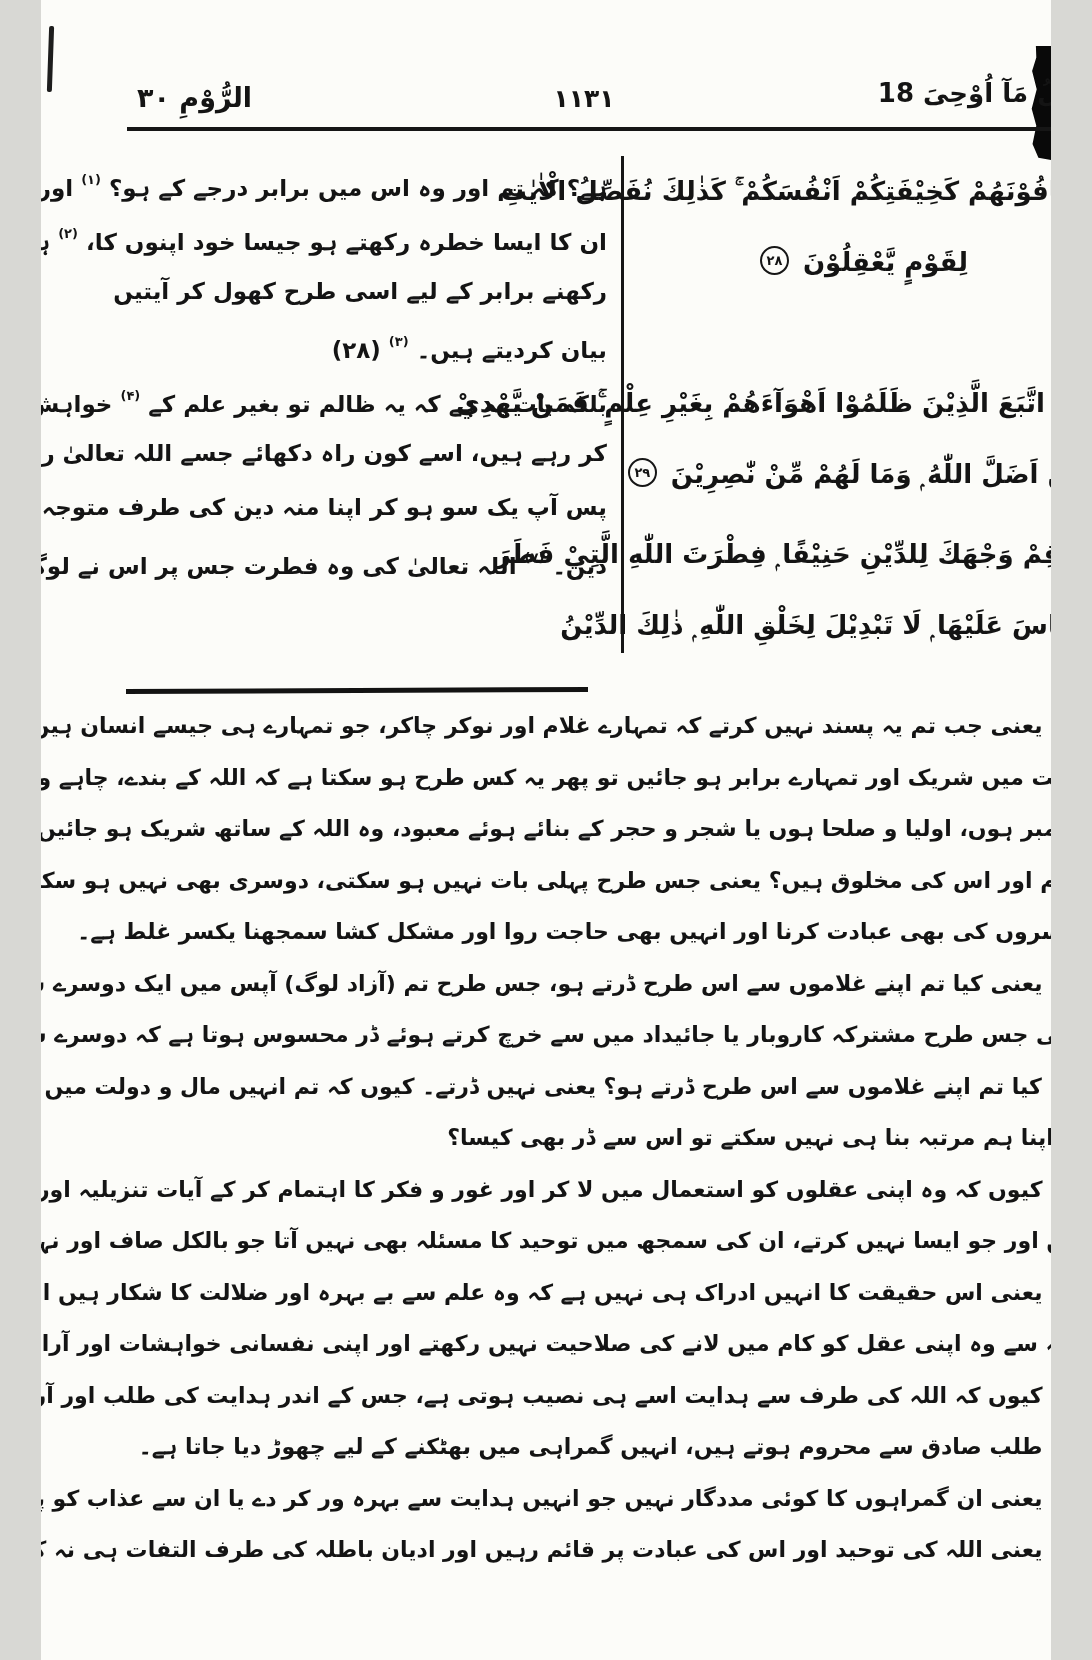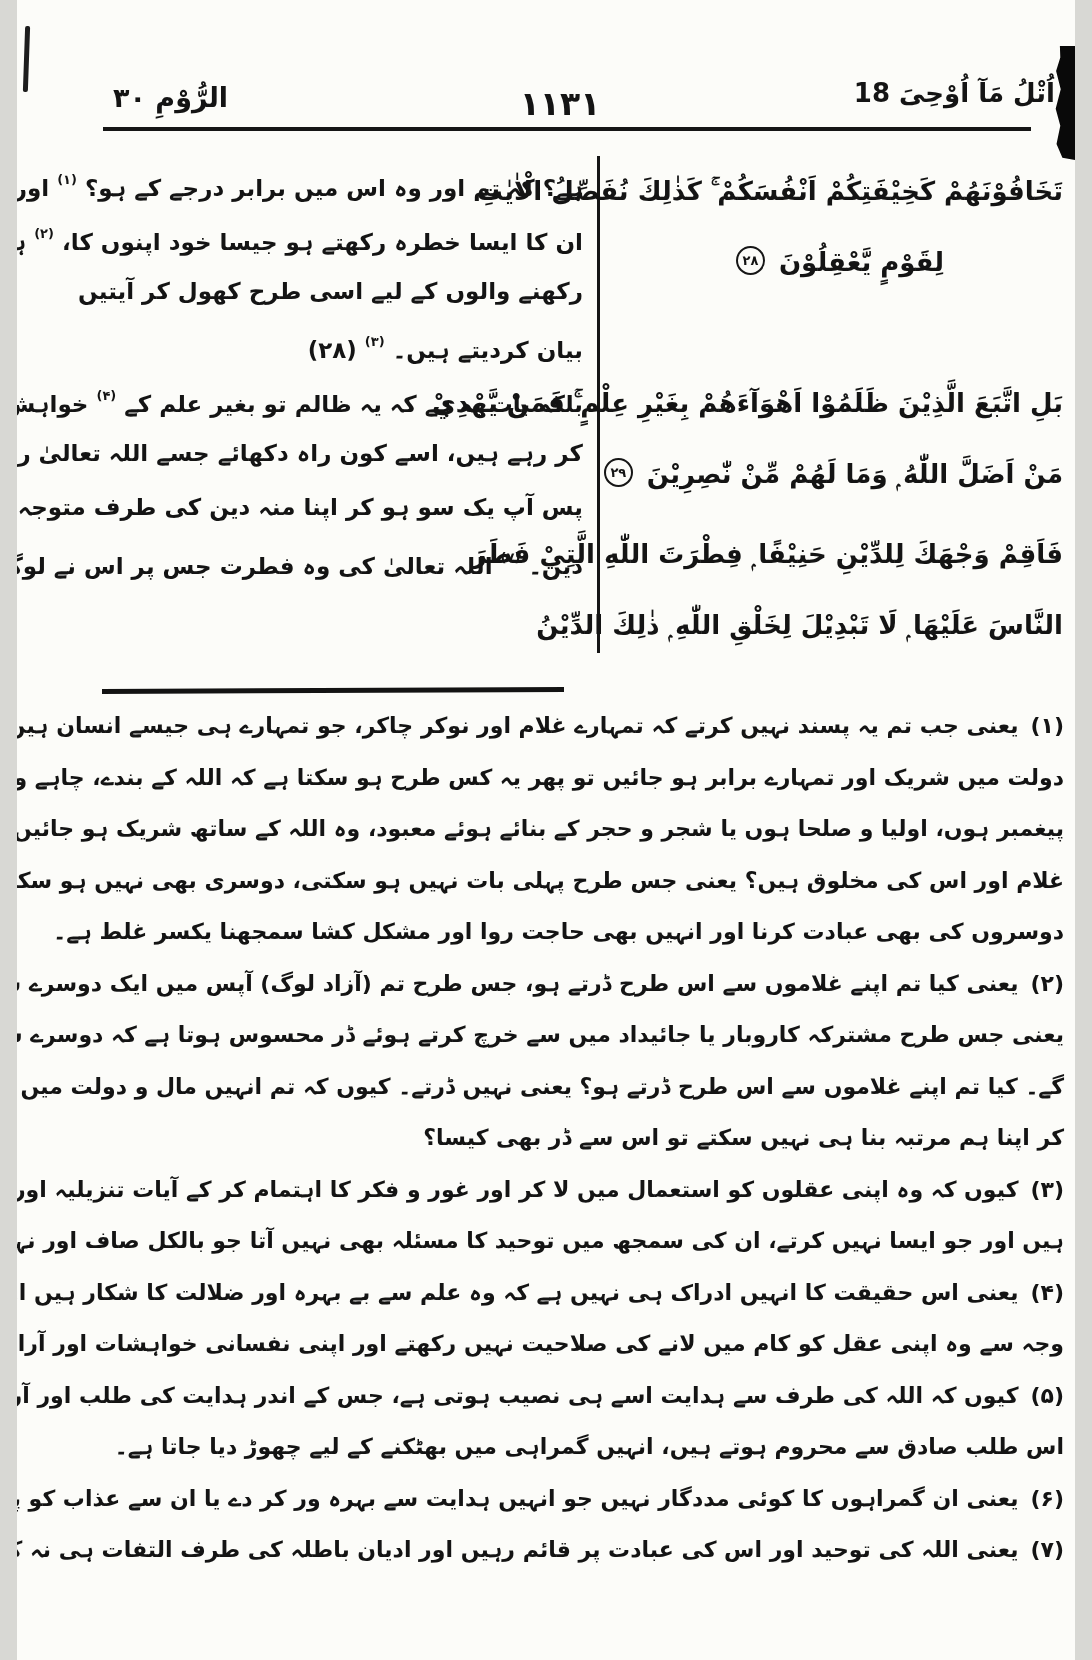--- a/index.html
+++ b/index.html
@@ -4,27 +4,26 @@
 <style>
   html,body { margin:0; padding:0; background:#d8d8d4; }
   .page {
     position:relative;
     width:1010px; height:1660px;
     margin:0 auto;
     background:#fcfcf9;
     overflow:hidden;
     font-family:"DejaVu Sans", sans-serif;
     color:#141414;
-    padding-left:48px;
   }
 
   
   .hdr-item { position:absolute; direction:rtl; font-weight:bold; white-space:nowrap; }
   .hdr-surah   { top:82px;  left:96px;  font-size:27px; }
-  .hdr-pageno  { top:84px;  left:468px; width:150px; text-align:center; font-size:33px; letter-spacing:2px; }
+  .hdr-pageno  { top:84px;  left:468px; width:150px; text-align:center; font-size:25px; letter-spacing:2px; }
   .hdr-juz     { top:78px;  left:836px; width:202px; text-align:right; font-size:26px; }
   .hdr-rule    { position:absolute; top:127px; left:86px; width:928px; height:4px; background:#161616; }
 
   
   .urdu-col { position:absolute; top:156px; left:78px; width:488px; direction:rtl; }
   .urdu-line {
     font-size:23px; font-weight:bold;
     line-height:54px; height:54px;
     white-space:nowrap; text-align:right;
     text-justify:inter-word;
@@ -81,21 +80,21 @@
   <div class="binding-mark"></div>
 
   <div class="hdr-item hdr-surah">الرُّوْمِ ۳۰</div>
   <div class="hdr-item hdr-pageno">۱۱۳۱</div>
   <div class="hdr-item hdr-juz">اُتْلُ مَآ اُوْحِیَ 18</div>
   <div class="hdr-rule"></div>
 
   <div class="urdu-col">
       <div class="urdu-line full">ہے؟ کہ تم اور وہ اس میں برابر درجے کے ہو؟ <sup class="fn-ref">(۱)</sup> اور تم</div>
       <div class="urdu-line full">ان کا ایسا خطرہ رکھتے ہو جیسا خود اپنوں کا، <sup class="fn-ref">(۲)</sup> ہم عقل</div>
-      <div class="urdu-line full">رکھنے والوں کے لیے اسی طرح کھول کر آیتیں</div>
+      <div class="urdu-line full">رکھنے برابر کے لیے اسی طرح کھول کر آیتیں</div>
       <div class="urdu-line">بیان کردیتے ہیں۔ <sup class="fn-ref">(۳)</sup> (۲۸)</div>
       <div class="urdu-line full">بلکہ بات یہ ہے کہ یہ ظالم تو بغیر علم کے <sup class="fn-ref">(۴)</sup> خواہش پرستی</div>
       <div class="urdu-line full">کر رہے ہیں، اسے کون راہ دکھائے جسے اللہ تعالیٰ راہ</div>
       <div class="urdu-line full">پس آپ یک سو ہو کر اپنا منہ دین کی طرف متوجہ کر</div>
       <div class="urdu-line full">دیں۔ <sup class="fn-ref">(۷)</sup> اللہ تعالیٰ کی وہ فطرت جس پر اس نے لوگوں کو</div>
     </div>
   <div class="col-divider"></div>
   <div class="arabic-col">
       <div class="arabic-block">
         <div class="arabic-line full">تَخَافُوْنَهُمْ كَخِيْفَتِكُمْ اَنْفُسَكُمْ ۚ كَذٰلِكَ نُفَصِّلُ الْاٰيٰتِ</div>

